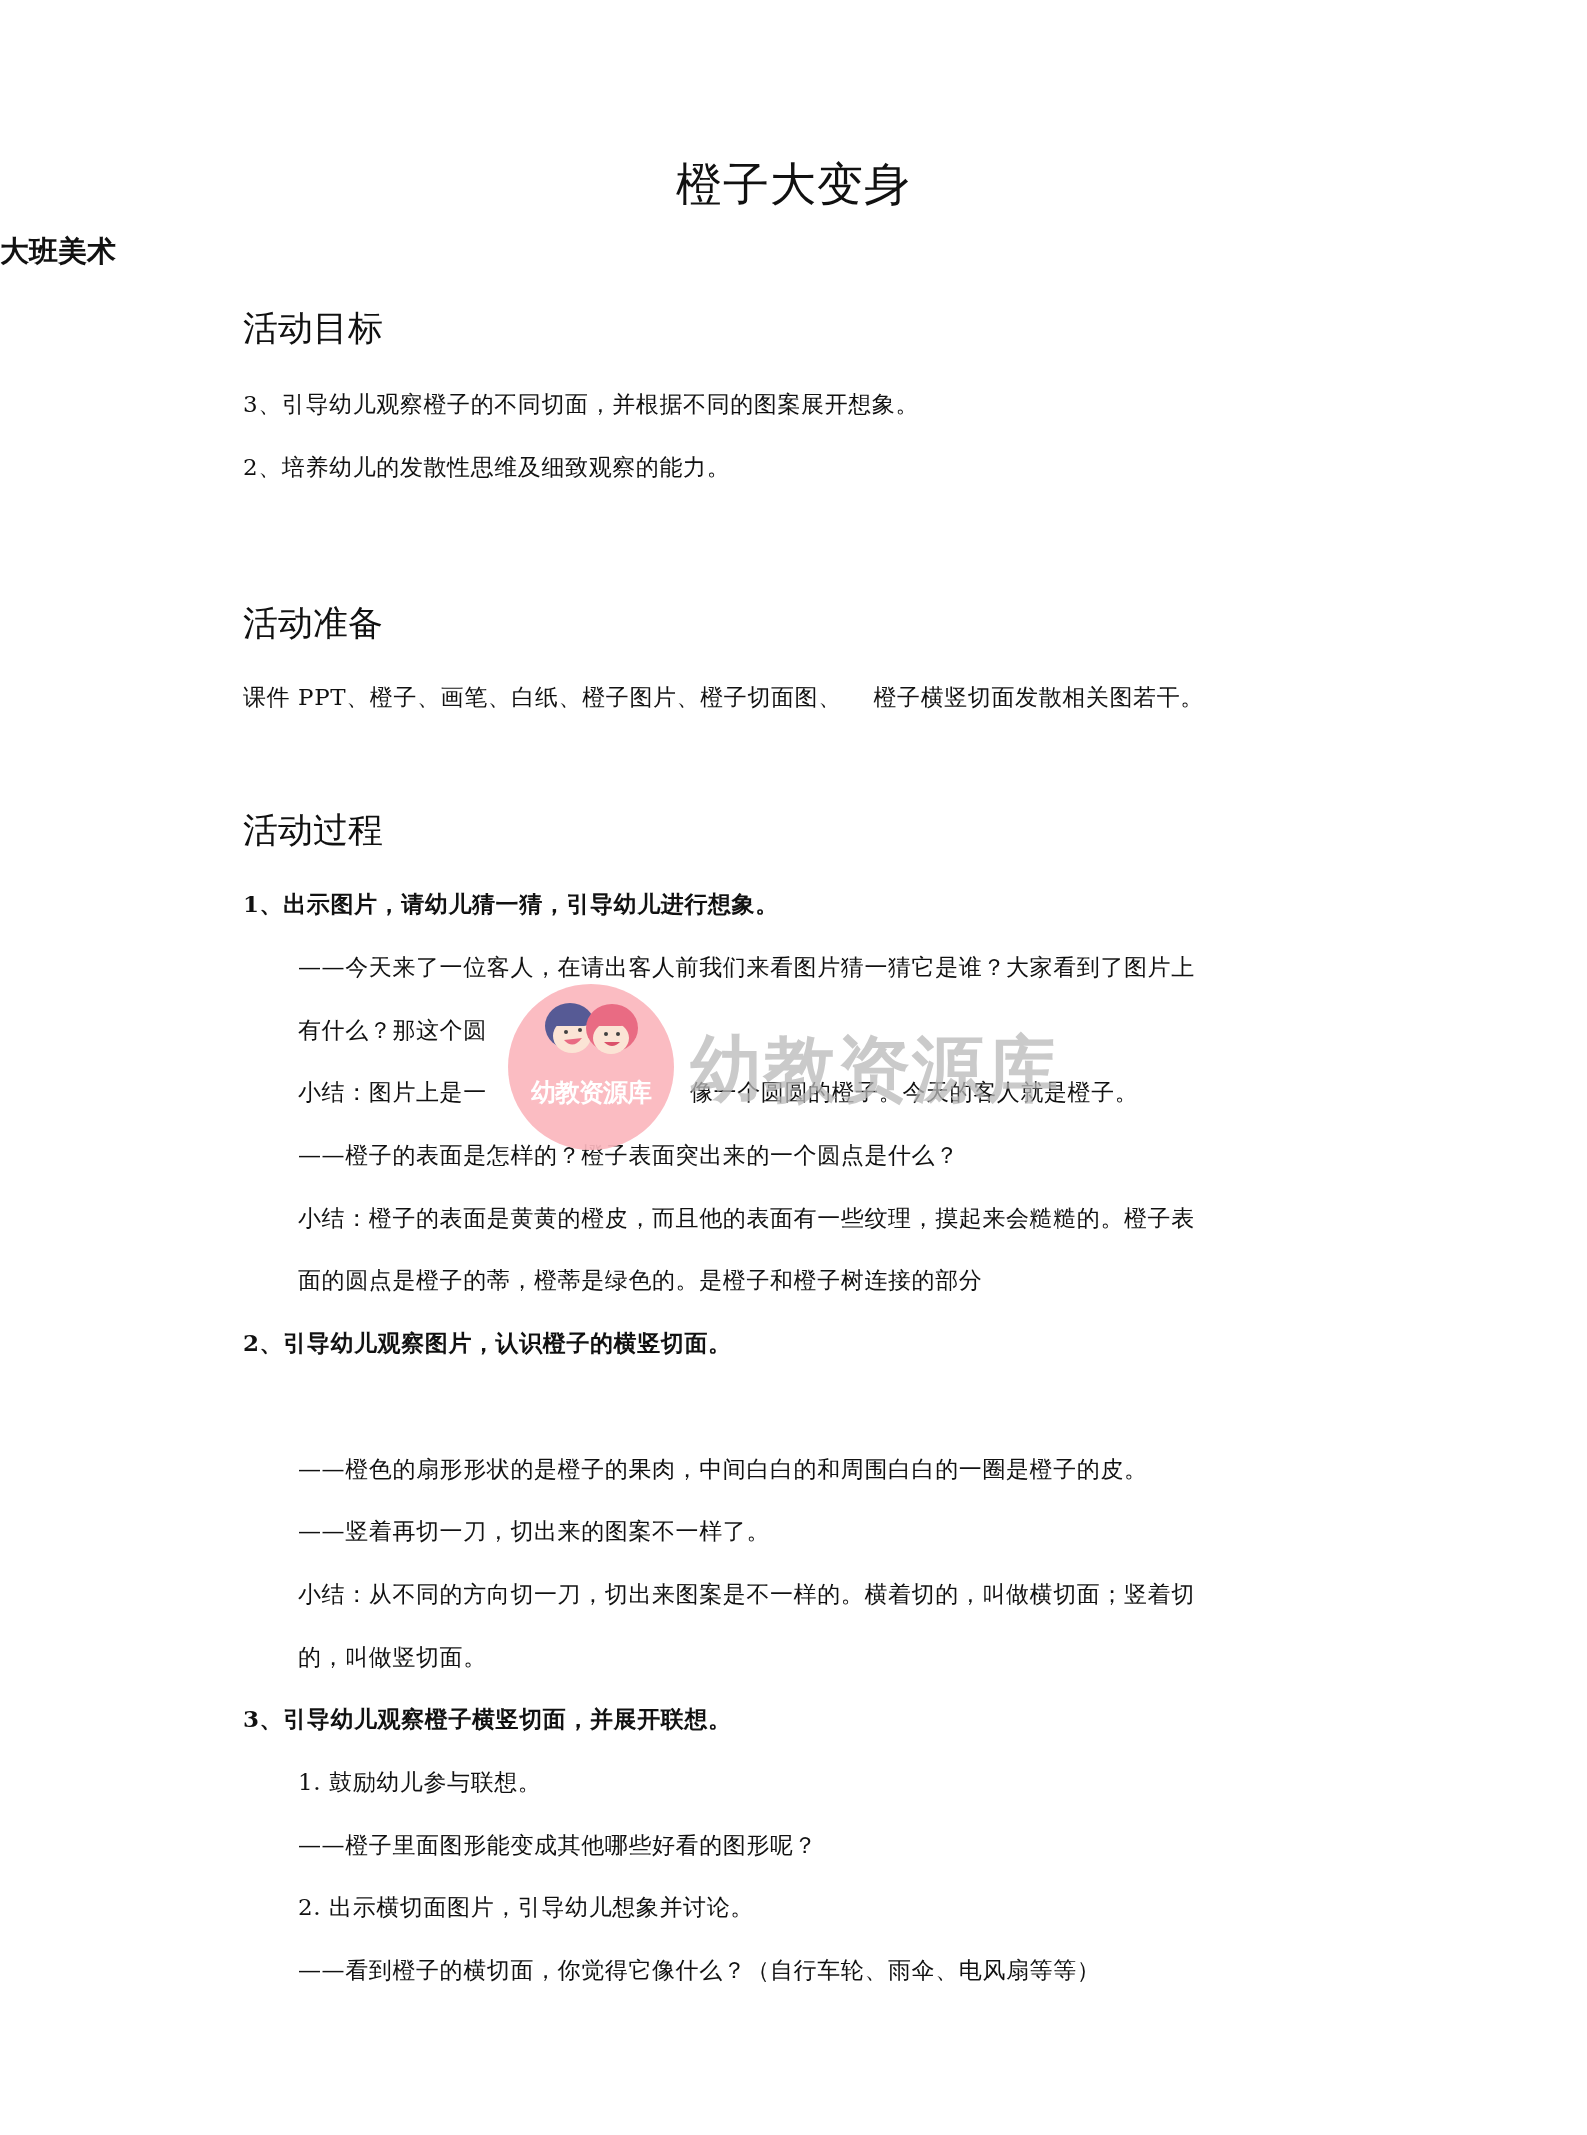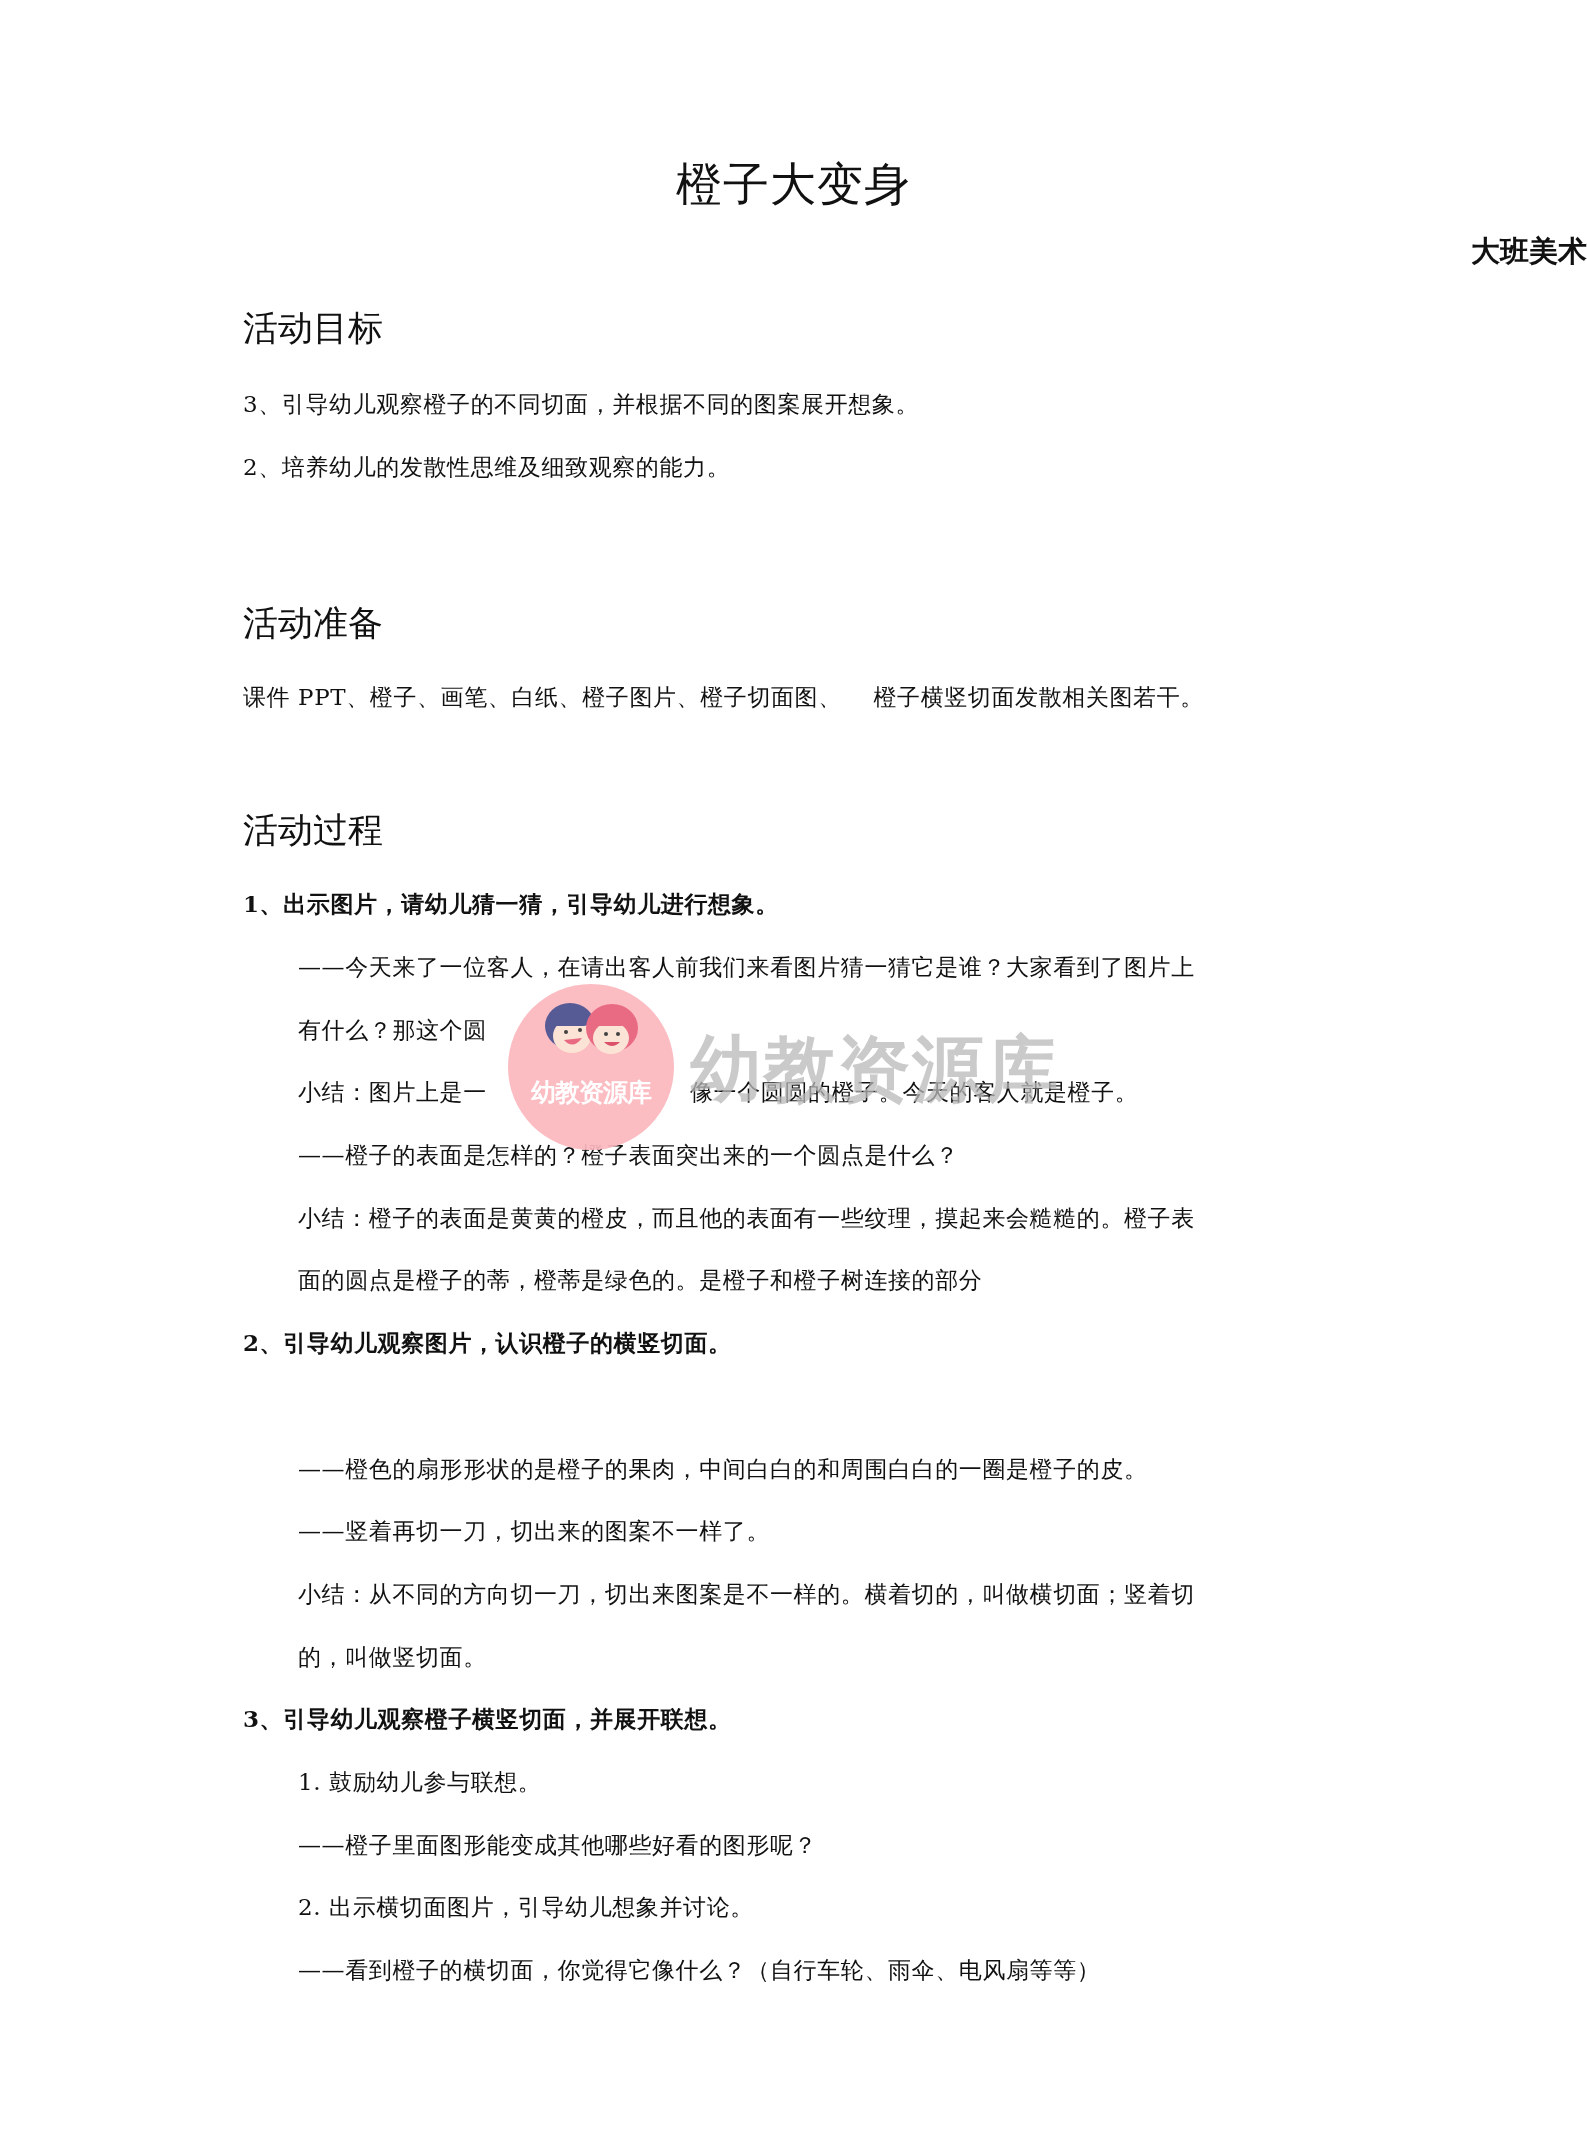--- a/index.html
+++ b/index.html
@@ -1,21 +1,21 @@
 <!DOCTYPE html>
 <html><head>
 <meta charset="utf-8">
 <style>
   html, body { margin: 0; padding: 0; background: #ffffff; }
   body { width: 1587px; height: 2135px; position: relative; overflow: hidden;
          font-family: "DejaVu Serif", "Liberation Serif", serif; color: #111; }
   .page { position: absolute; left: 0; top: 0; width: 1557px; height: 2135px; background: #fff; }
   .title { position: absolute; left: 0; width: 1587px; top: 156px; text-align: center;
            font-size: 46px; line-height: 56px; letter-spacing: 1px; }
-  .subtitle { position: absolute; left: 0; width: 1587px; top: 234px; text-align: right;
+  .subtitle { position: absolute; left: 0; width: 1587px; top: 234px; text-align: left;
               font-size: 29px; line-height: 34px; font-weight: bold; }
   .h { position: absolute; left: 243px; font-size: 35px; line-height: 40px; }
   .p { position: absolute; left: 243px; font-size: 23px; line-height: 30px; white-space: nowrap; letter-spacing: 0.6px; }
   .ind { left: 298px; }
   .b { font-weight: bold; text-align: center; }
   
   .wm-circle { position: absolute; left: 508px; top: 984px; width: 166px; height: 166px;
                border-radius: 50%; background: #fbb7be; opacity: 0.93; }
   .wm-label { position: absolute; left: 0; width: 166px; top: 92px; text-align: center;
               color: #ffffff; font-family: "DejaVu Sans", sans-serif; font-weight: bold;

